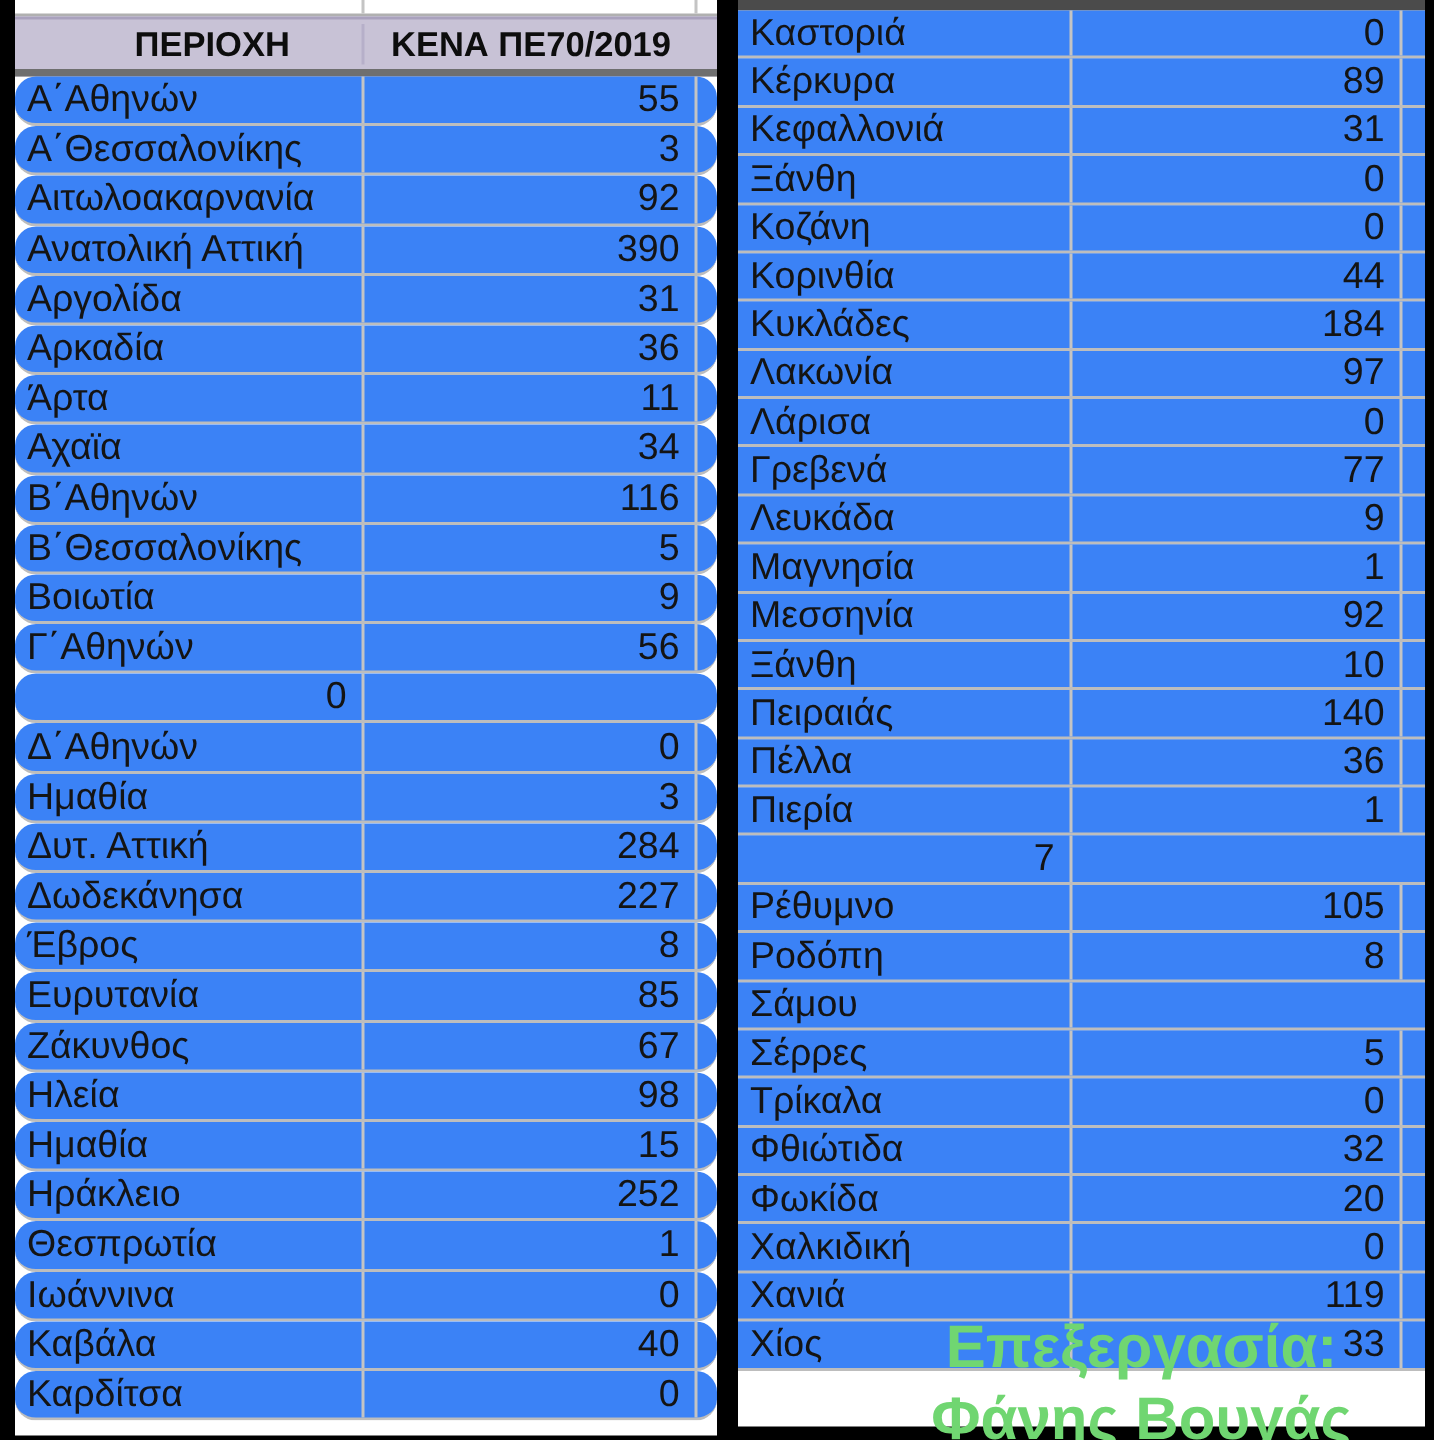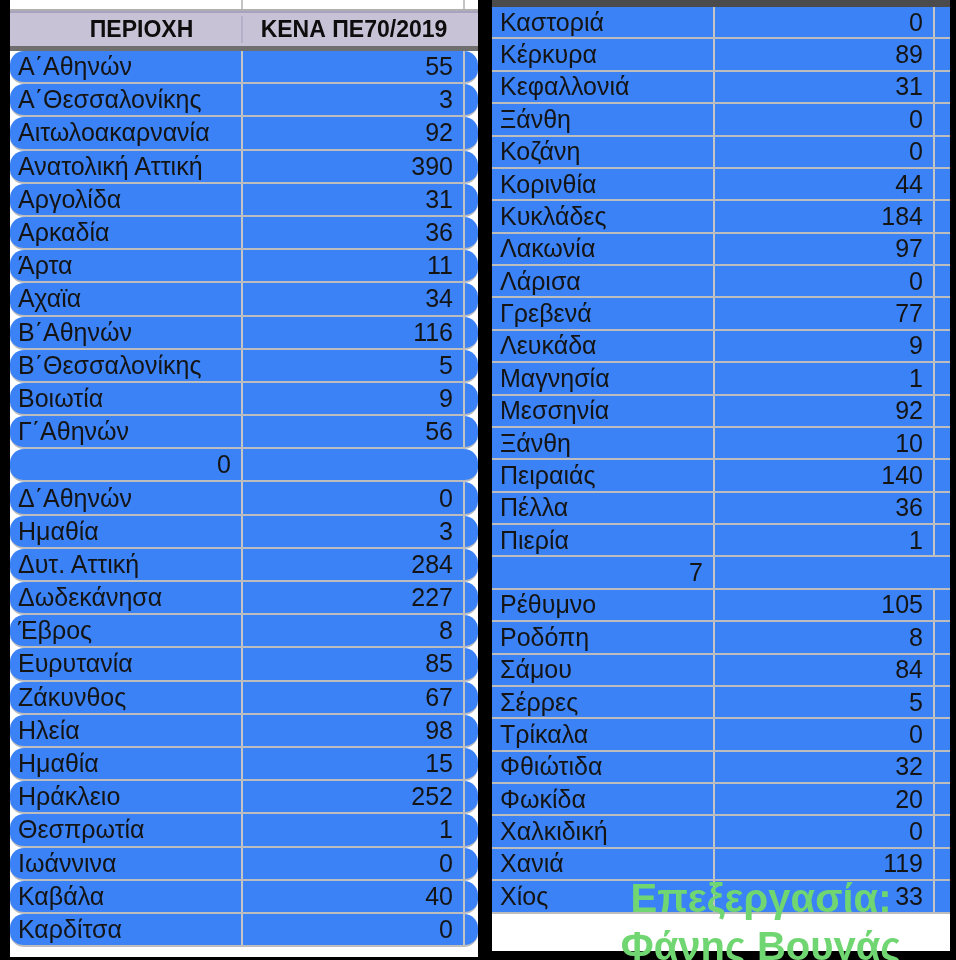--- a/index.html
+++ b/index.html
@@ -295,21 +295,20 @@
         <div class="cell value">105</div>
         <div class="cell sliver"></div>
       </div>
       <div class="row">
         <div class="cell name">Ροδόπη</div>
         <div class="cell value">8</div>
         <div class="cell sliver"></div>
       </div>
       <div class="row">
         <div class="cell name">Σάμου</div>
-        <div class="cell value">84</div>
         <div class="cell sliver"></div>
       </div>
       <div class="row">
         <div class="cell name">Σέρρες</div>
         <div class="cell value">5</div>
         <div class="cell sliver"></div>
       </div>
       <div class="row">
         <div class="cell name">Τρίκαλα</div>
         <div class="cell value">0</div>

